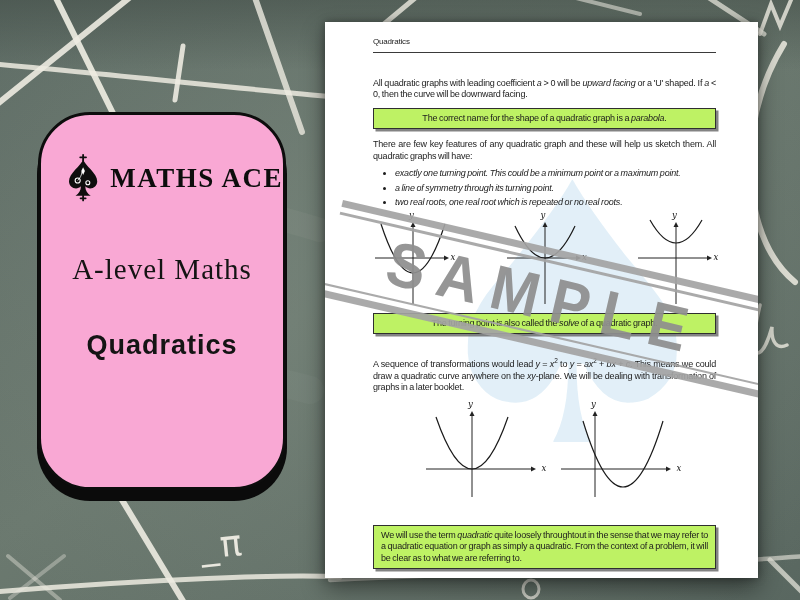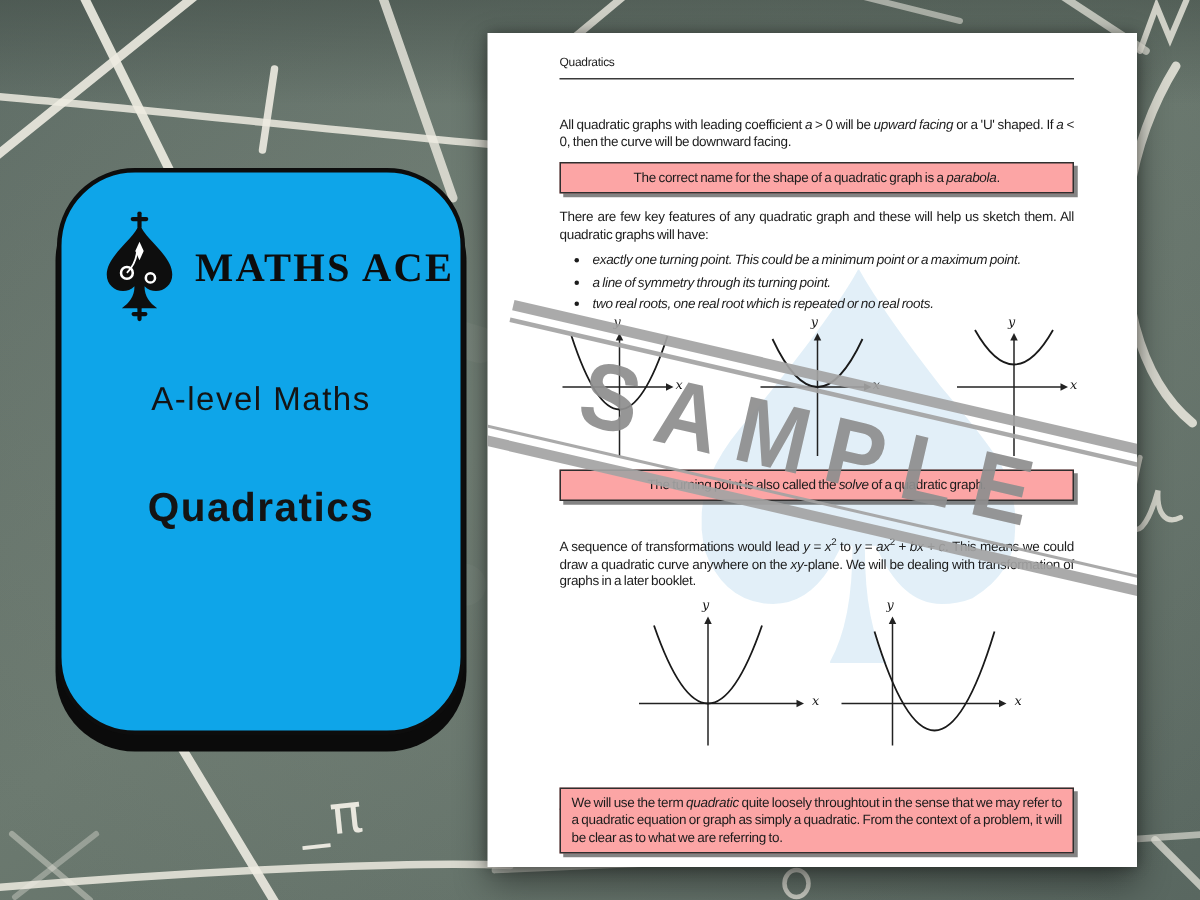--- a/index.html
+++ b/index.html
@@ -5,43 +5,43 @@
   * { margin:0; padding:0; box-sizing:border-box; }
   html,body { width:800px; height:600px; overflow:hidden; }
   body { position:relative; font-family:"Liberation Sans", sans-serif; background:#63716a; }
 
   
   .board { position:absolute; inset:0; z-index:0; }
   .chalk-pi { position:absolute; left:200px; top:524px; z-index:1; color:#f0eee5; font-size:36px;
               font-family:"DejaVu Sans", sans-serif; transform:rotate(-6deg); opacity:.95; letter-spacing:2px; }
 
   
-  .card { position:absolute; left:38px; top:112px; width:272px; height:378px; z-index:3;
-          background:#0ea5e9; border:3px solid #0d0d0d; border-radius:52px;
+  .card { position:absolute; left:38px; top:112px; width:248px; height:378px; z-index:3;
+          background:#f9a8d4; border:3px solid #0d0d0d; border-radius:52px;
           box-shadow:0 10px 0 1px #0b0b0b; }
   .brand-row { display:flex; align-items:center; gap:9px; margin:26px 0 0 24px; }
   .brand-name { font-family:"Liberation Serif", serif; font-weight:bold; font-size:27px;
                 letter-spacing:1.5px; color:#0d0d0d; white-space:nowrap; }
   .card-text { position:absolute; left:0; right:0; top:138px; text-align:center; color:#141414; }
-  .card-line { font-size:22px; letter-spacing:1px; font-weight:400; }
+  .card-line { font-size:29px; letter-spacing:1px; font-weight:400;font-family:Liberation Serif, serif; }
   .card-line + .card-line { margin-top:17px; }
   .card-subject { margin-top:44px; font-size:27px; font-weight:bold; letter-spacing:1px; }
 
   
   .page { position:absolute; left:325px; top:22px; width:433px; height:556px; z-index:2;
           background:#ffffff; overflow:hidden;
           box-shadow:0 0 8px rgba(0,0,0,.35), 0 10px 22px rgba(0,0,0,.45); }
   .page-watermark { position:absolute; left:86px; top:116px; font-size:360px; line-height:1;
                     color:#ddedf7; font-family:"DejaVu Sans", sans-serif; z-index:0; opacity:.85; }
   .page-inner { position:absolute; left:48px; right:42px; top:0; z-index:1; color:#1c1c1c;
                 font-size:9px; letter-spacing:-.2px; word-spacing:-.6px; line-height:11.5px; }
   .doc-header { margin-top:14px; padding-bottom:4px; border-bottom:1.6px solid #3a3a3a; font-size:8px; }
   .para { margin-top:25px; text-align:justify; }
   .para.tight { margin-top:10px; }
-  .callout { margin-top:7px; background:#fca5a5; border:1.4px solid #2f2f2f;
+  .callout { margin-top:7px; background:#bef264; border:1.4px solid #2f2f2f;
              box-shadow:2.5px 2.5px 0 rgba(100,100,100,.8); padding:4px 7px; text-align:center; }
   .callout.multiline { text-align:justify; margin-top:26px; }
   ul.keylist { margin-top:6px; padding-left:22px; }
   ul.keylist li { margin-top:3px; text-align:justify;font-style:italic; }
 
   .graph-row { display:flex; justify-content:space-between; margin-top:5px; }
   .graph-row.two { justify-content:center; gap:15px; padding-left:10px; margin-top:9px; }
   .graph { position:relative; }
   .graph svg { display:block; }
   .axis { stroke:#222; stroke-width:1; fill:none; }

